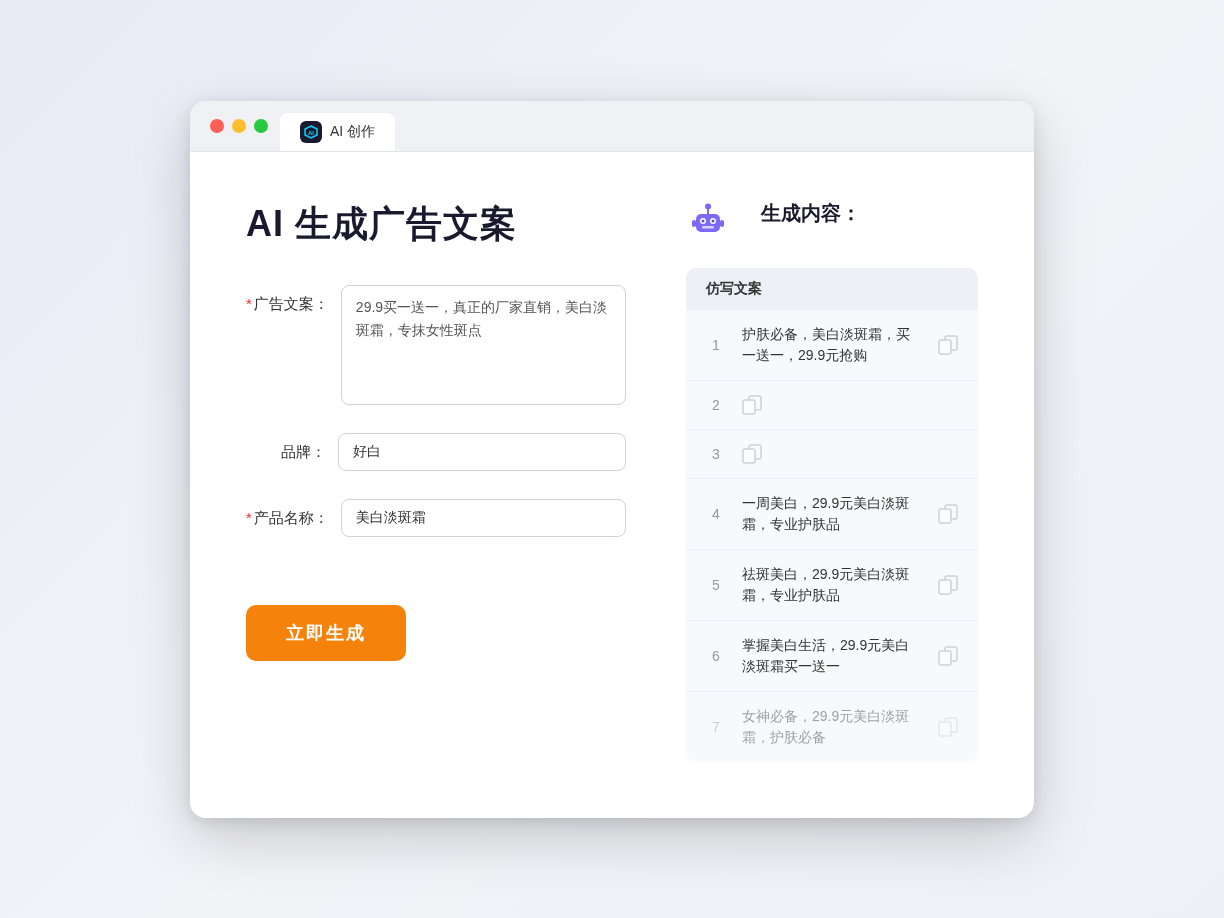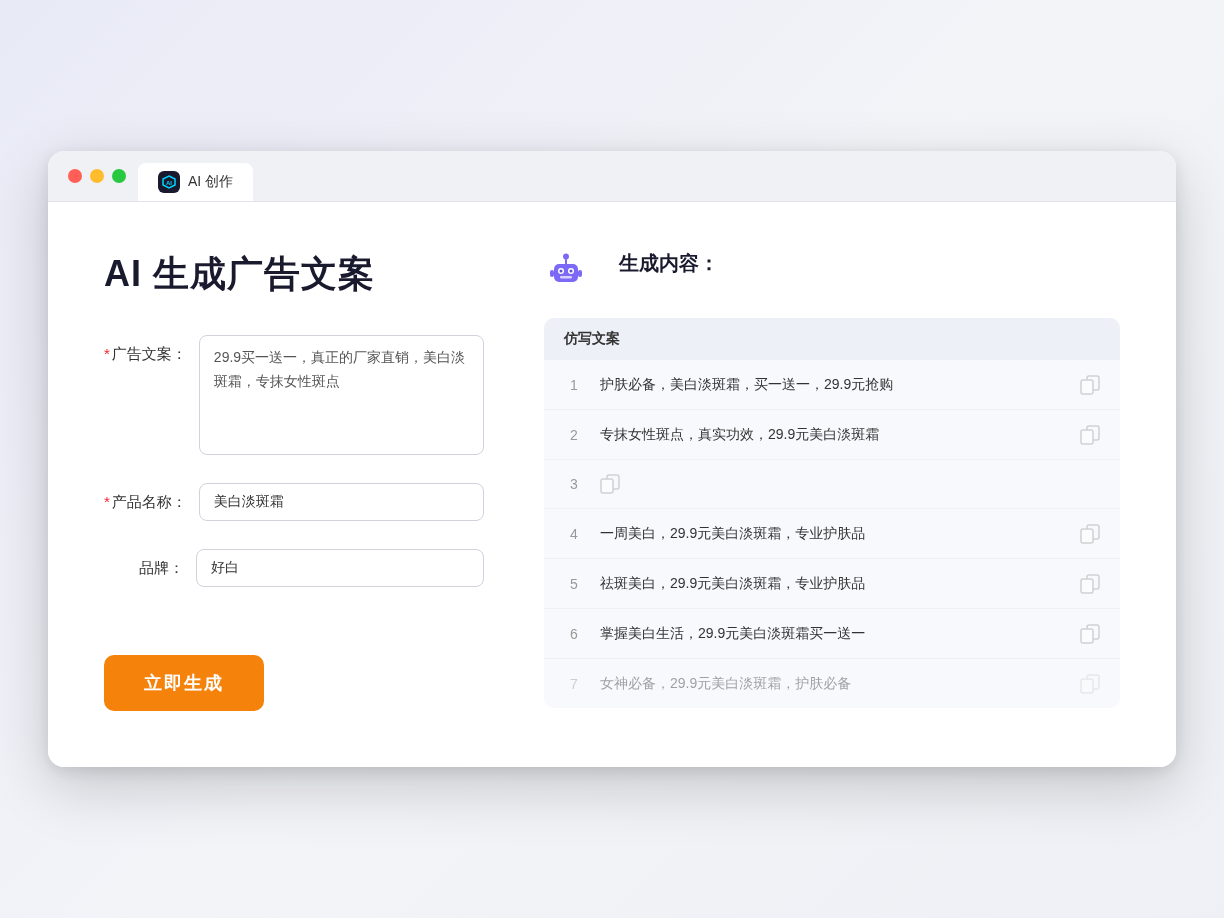--- a/index.html
+++ b/index.html
@@ -6,21 +6,21 @@
     body {
       background: linear-gradient(135deg, #e8eaf6 0%, #f3f4f8 50%, #eef0f5 100%);
       min-height: 100vh;
       display: flex;
       align-items: center;
       justify-content: center;
       font-family: 'PingFang SC', 'Microsoft YaHei', 'Hiragino Sans GB', sans-serif;
     }
 
     .browser-window {
-      width: 1128px;
+      width: 844px;
       background: #f5f6fa;
       border-radius: 16px;
       box-shadow: 0 20px 60px rgba(0,0,0,0.18), 0 4px 16px rgba(0,0,0,0.1);
       overflow: hidden;
       position: relative;
     }
 
     .browser-titlebar {
       background: #f0f1f5;
       padding: 12px 20px 0 20px;
@@ -257,33 +257,33 @@
       
       <div class="form-group">
         <label class="form-label">
           <span class="required-mark">*</span><span>广告文案：</span>
         </label>
         <textarea class="form-textarea" style="">29.9买一送一，真正的厂家直销，美白淡斑霜，专抹女性斑点</textarea>
       </div>
 
       
       <div class="form-group">
+        <label class="form-label">品牌：</label>
+        <input type="text" class="form-input" value="好白" style="">
+      </div>
+
+      
+      <div class="form-group">
         <label class="form-label">
           <span class="required-mark">*</span><span>产品名称：</span>
         </label>
         <input type="text" class="form-input" value="美白淡斑霜" style="">
       </div>
 
       
-      <div class="form-group">
-        <label class="form-label">品牌：</label>
-        <input type="text" class="form-input" value="好白" style="">
-      </div>
-
-      
       <button class="generate-btn">立即生成</button>
     </div>
 
     <div class="right-panel">
       <div class="result-header">
 
         <svg class="robot-svg" viewBox="0 0 44 44" fill="none" xmlns="http://www.w3.org/2000/svg">
 
           <rect x="10" y="14" width="24" height="18" rx="5" fill="#7c6af7"></rect>
 
@@ -310,21 +310,20 @@
             <div class="result-item">
       <span class="result-num">1</span>
       <span class="result-text">护肤必备，美白淡斑霜，买一送一，29.9元抢购</span>
       <svg class="copy-icon" viewBox="0 0 20 20" fill="none" xmlns="http://www.w3.org/2000/svg">
         <rect x="7" y="1" width="12" height="14" rx="2" stroke="#aaa" stroke-width="1.5"></rect>
         <rect x="1" y="5" width="12" height="14" rx="2" stroke="#aaa" stroke-width="1.5" fill="white"></rect>
       </svg>
     </div>
             <div class="result-item">
       <span class="result-num">2</span>
-      <span class="result-text">专抹女性斑点，真实功效，29.9元美白淡斑霜</span>
       <svg class="copy-icon" viewBox="0 0 20 20" fill="none" xmlns="http://www.w3.org/2000/svg">
         <rect x="7" y="1" width="12" height="14" rx="2" stroke="#aaa" stroke-width="1.5"></rect>
         <rect x="1" y="5" width="12" height="14" rx="2" stroke="#aaa" stroke-width="1.5" fill="white"></rect>
       </svg>
     </div>
             <div class="result-item">
       <span class="result-num">3</span>
       <svg class="copy-icon" viewBox="0 0 20 20" fill="none" xmlns="http://www.w3.org/2000/svg">
         <rect x="7" y="1" width="12" height="14" rx="2" stroke="#aaa" stroke-width="1.5"></rect>
         <rect x="1" y="5" width="12" height="14" rx="2" stroke="#aaa" stroke-width="1.5" fill="white"></rect>

